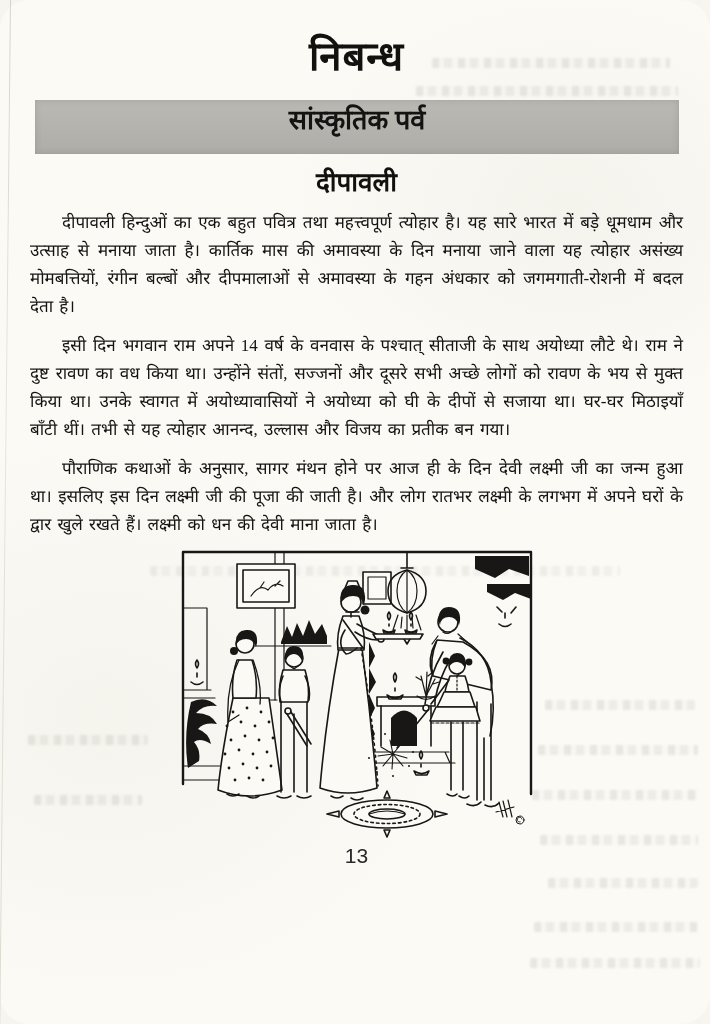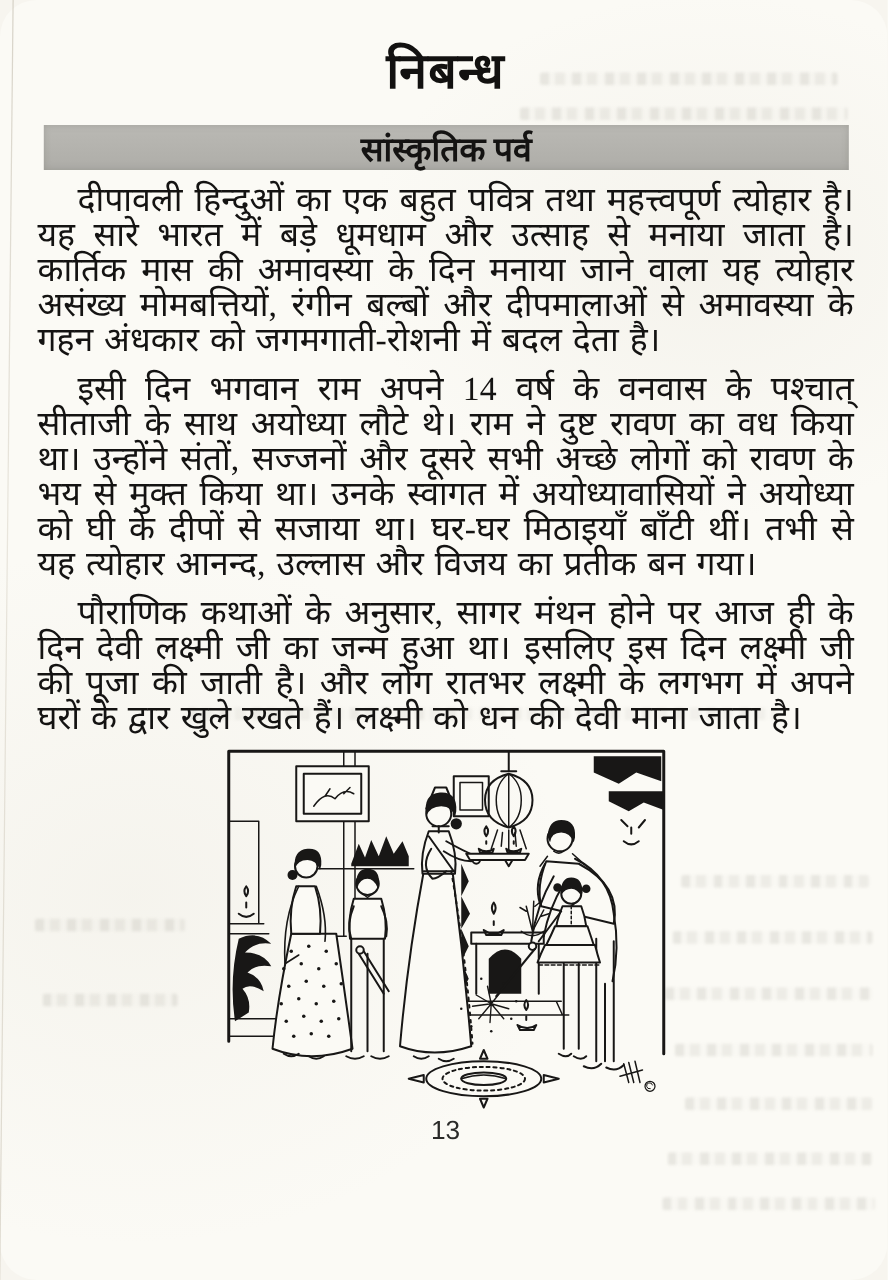--- a/index.html
+++ b/index.html
@@ -22,34 +22,34 @@
     background:linear-gradient(#cfcabe,#e4e0d6 40%,#d6d1c5);
     transform:rotate(.6deg);transform-origin:top left;opacity:.8;
   }
   .content{position:absolute;left:30px;right:27px;top:0;}
   h1.title{
     margin:34px 0 0;text-align:center;
     font-size:40px;line-height:46px;font-weight:bold;color:#121110;
     letter-spacing:1px;
   }
   .banner{
-    margin:20px 4px 0 5px;height:36px;
+    margin:20px 4px 0 5px;height:54px;
     background:linear-gradient(#bab9b4,#aeada8);
-    display:flex;align-items:center;justify-content:center;
+    display:flex;align-items:flex-start;justify-content:center;
     box-shadow:inset 0 0 6px rgba(90,90,85,.25);
   }
   .banner span{font-size:27px;font-weight:bold;color:#141312;}
   h2.essay-title{
     margin:13px 0 0;text-align:center;
     font-size:26px;line-height:32px;font-weight:bold;color:#121110;
   }
   .essay-body{margin-top:10px;}
   .essay-body p{
     margin:0 0 11px;
-    font-size:27px;line-height:28px;
+    font-size:17px;line-height:28px;
     text-align:justify;text-indent:32px;
     color:#141312;font-weight:500;
     word-spacing:2px;
   }
   figure.illustration{
     margin:4px auto 0;width:352px;height:292px;position:relative;
   }
   figure.illustration svg{display:block;}
   .page-number{
     margin-top:2px;text-align:center;
@@ -85,20 +85,21 @@
   <div class="ghost" style="left:534px;top:922px;width:164px"></div>
   <div class="ghost" style="left:530px;top:958px;width:170px"></div>
 
   <div class="content">
     <h1 class="title">निबन्ध</h1>
 
     <div class="banner">
       <span>सांस्कृतिक पर्व</span>
     </div>
 
+    <h2 class="essay-title">दीपावली</h2>
 
     <div class="essay-body">
       <p>दीपावली हिन्दुओं का एक बहुत पवित्र तथा महत्त्वपूर्ण त्योहार है। यह सारे भारत में बड़े धूमधाम और उत्साह से मनाया जाता है। कार्तिक मास की अमावस्या के दिन मनाया जाने वाला यह त्योहार असंख्य मोमबत्तियों, रंगीन बल्बों और दीपमालाओं से अमावस्या के गहन अंधकार को जगमगाती-रोशनी में बदल देता है।</p>
       <p>इसी दिन भगवान राम अपने 14 वर्ष के वनवास के पश्चात् सीताजी के साथ अयोध्या लौटे थे। राम ने दुष्ट रावण का वध किया था। उन्होंने संतों, सज्जनों और दूसरे सभी अच्छे लोगों को रावण के भय से मुक्त किया था। उनके स्वागत में अयोध्यावासियों ने अयोध्या को घी के दीपों से सजाया था। घर-घर मिठाइयाँ बाँटी थीं। तभी से यह त्योहार आनन्द, उल्लास और विजय का प्रतीक बन गया।</p>
       <p>पौराणिक कथाओं के अनुसार, सागर मंथन होने पर आज ही के दिन देवी लक्ष्मी जी का जन्म हुआ था। इसलिए इस दिन लक्ष्मी जी की पूजा की जाती है। और लोग रातभर लक्ष्मी के लगभग में अपने घरों के द्वार खुले रखते हैं। लक्ष्मी को धन की देवी माना जाता है।</p>
     </div>
 
     <figure class="illustration">
       <svg width="352" height="292" viewBox="0 0 352 292" xmlns="http://www.w3.org/2000/svg">
         <g stroke="#181716" stroke-width="1.6" fill="none" stroke-linecap="round" stroke-linejoin="round">

